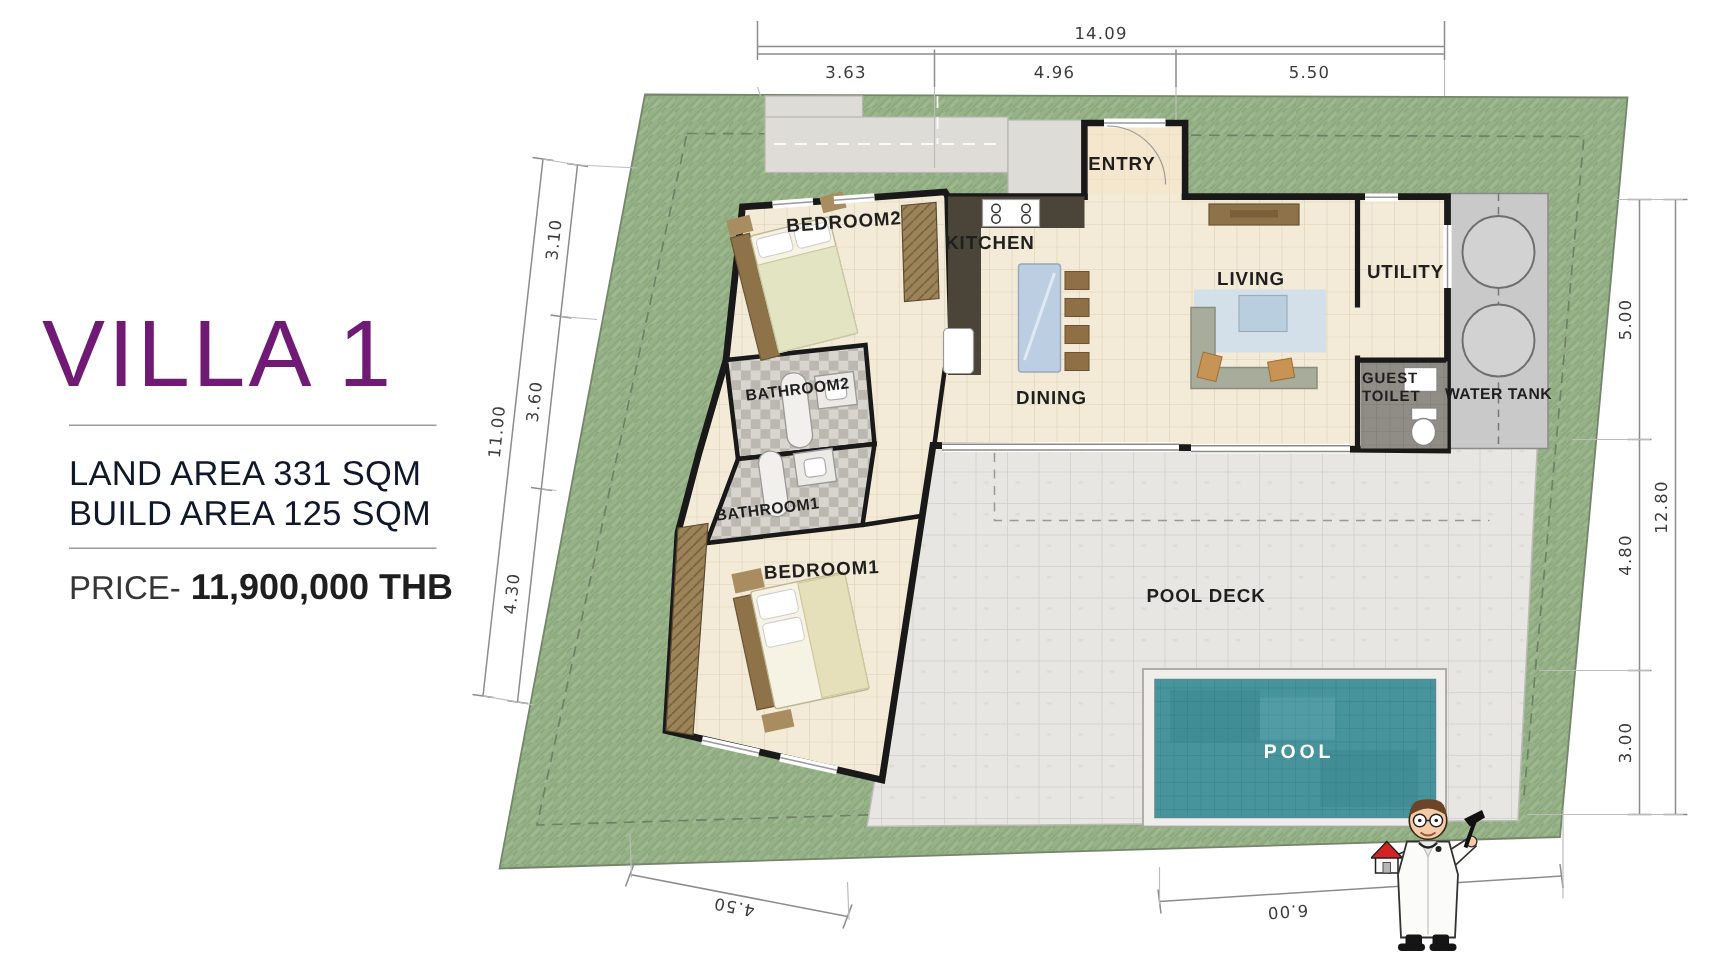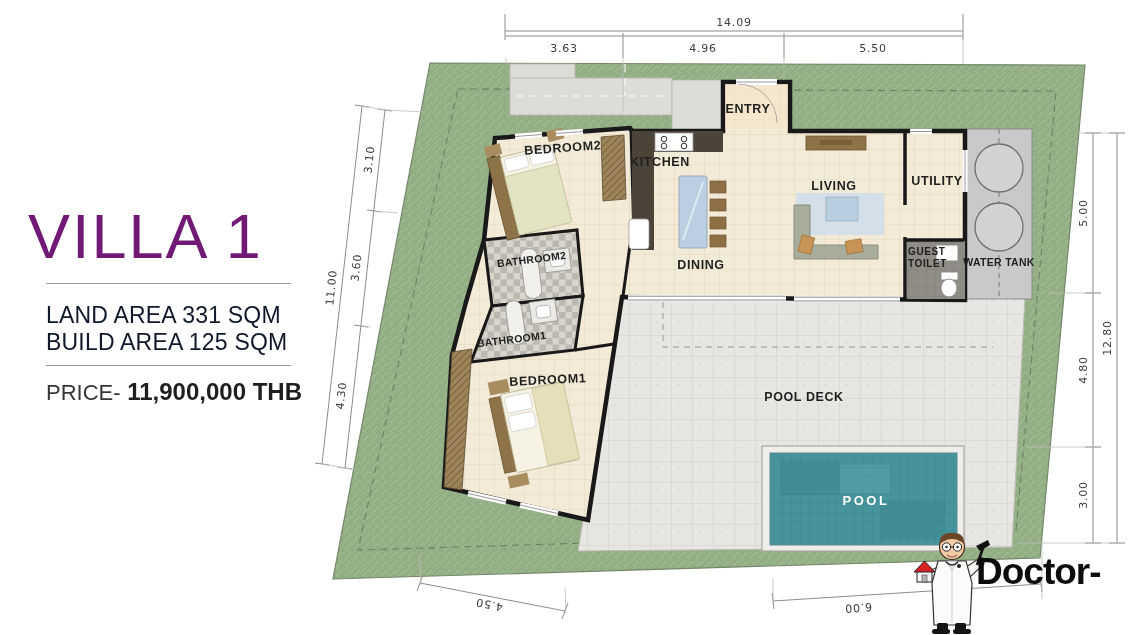--- a/index.html
+++ b/index.html
@@ -342,15 +342,14 @@
   <line x1="38" y1="34" x2="38" y2="92" stroke="#cccccc" stroke-width="1"></line>
   <polygon points="33,30 38,40 43,30" fill="#e9e9e7" stroke="#bbb" stroke-width=".8"></polygon>
   <path d="M32,31 Q38,37 44,31" stroke="#222" stroke-width="1.6" fill="none"></path>
   <circle cx="45" cy="35" r="2" fill="#222"></circle>
 
   <rect x="23" y="92" width="11" height="9" rx="2" fill="#151515"></rect>
   <rect x="41" y="92" width="11" height="9" rx="2" fill="#151515"></rect>
   <rect x="18" y="98" width="18" height="5" rx="2.5" fill="#151515"></rect>
   <rect x="39" y="98" width="18" height="5" rx="2.5" fill="#151515"></rect>
 </svg>
-<div class="logo-top">Doctor-</div>
 
 </div>
 
 </body></html>

